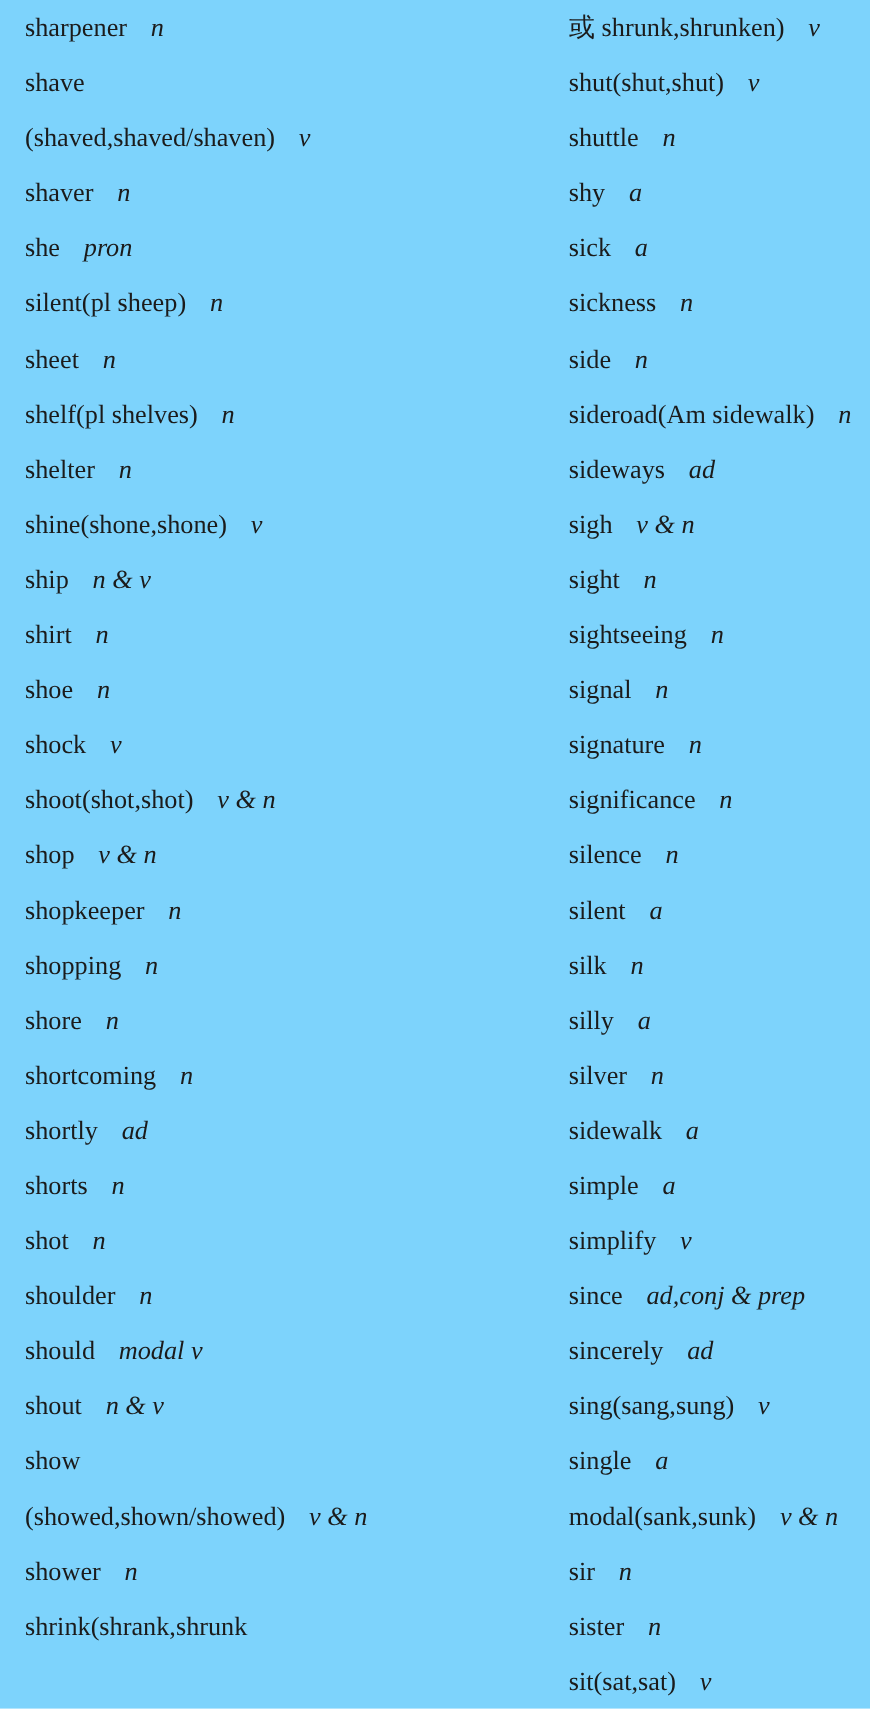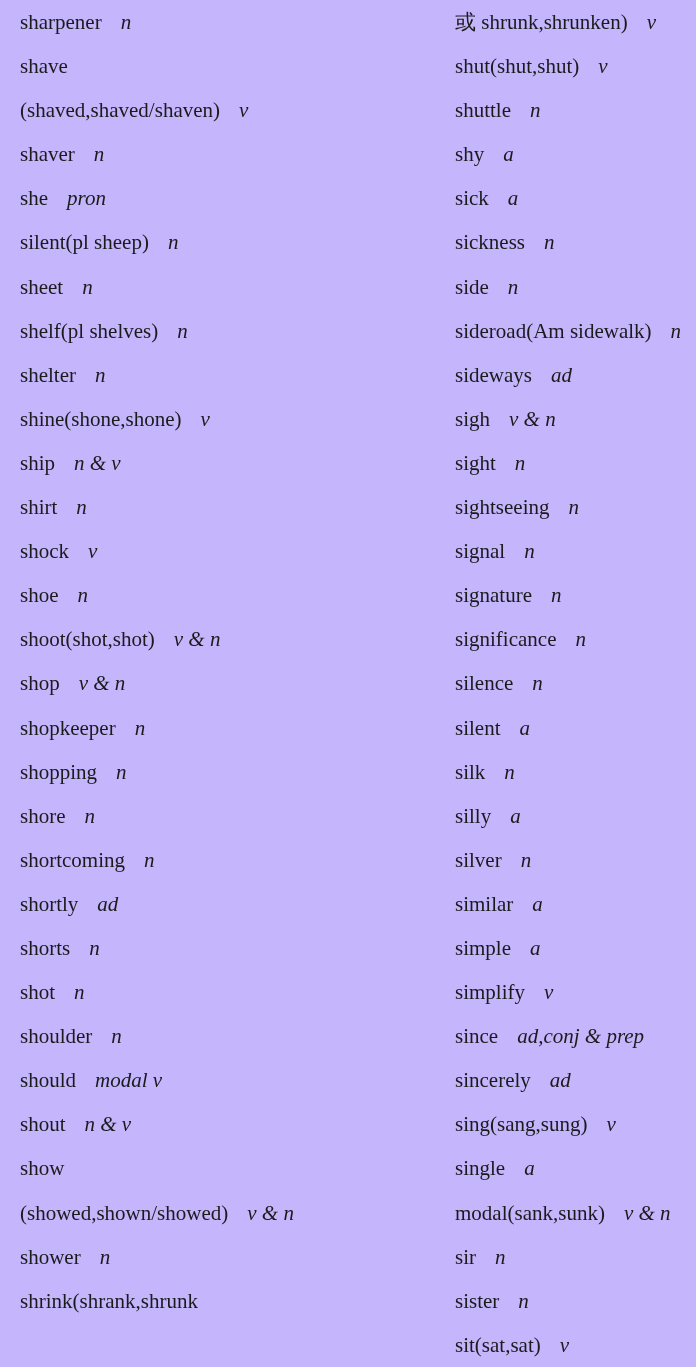--- a/index.html
+++ b/index.html
@@ -4,21 +4,21 @@
 <style>
   html, body {
     margin: 0;
     padding: 0;
     background: #ffffff;
   }
   .page {
     position: relative;
     width: 696px;
     height: 1367px;
-    background: #c4b5fd;
+    background: #7dd3fc;
     font-family: "Liberation Serif", "DejaVu Serif", serif;
     font-size: 21px;
     color: #1b1b1b;
     overflow: hidden;
   }
   .col {
     position: absolute;
     top: 0;
     white-space: nowrap;
   }
@@ -45,22 +45,22 @@
       <div class="row"><span class="word"><span>(shaved,shaved/shaven)</span></span><span class="pos">v</span></div>
       <div class="row"><span class="word"><span>shaver</span></span><span class="pos">n</span></div>
       <div class="row"><span class="word"><span>she</span></span><span class="pos">pron</span></div>
       <div class="row"><span class="word"><span>silent(</span><span class="it">pl</span><span> sheep)</span></span><span class="pos">n</span></div>
       <div class="row"><span class="word"><span>sheet</span></span><span class="pos">n</span></div>
       <div class="row"><span class="word"><span>shelf(</span><span class="it">pl</span><span> shelves)</span></span><span class="pos">n</span></div>
       <div class="row"><span class="word"><span>shelter</span></span><span class="pos">n</span></div>
       <div class="row"><span class="word"><span>shine(shone,shone)</span></span><span class="pos">v</span></div>
       <div class="row"><span class="word"><span>ship</span></span><span class="pos">n &amp; v</span></div>
       <div class="row"><span class="word"><span>shirt</span></span><span class="pos">n</span></div>
+      <div class="row"><span class="word"><span>shoe</span></span><span class="pos">n</span></div>
       <div class="row"><span class="word"><span>shock</span></span><span class="pos">v</span></div>
-      <div class="row"><span class="word"><span>shoe</span></span><span class="pos">n</span></div>
       <div class="row"><span class="word"><span>shoot(shot,shot)</span></span><span class="pos">v &amp; n</span></div>
       <div class="row"><span class="word"><span>shop</span></span><span class="pos">v &amp; n</span></div>
       <div class="row"><span class="word"><span>shopkeeper</span></span><span class="pos">n</span></div>
       <div class="row"><span class="word"><span>shopping</span></span><span class="pos">n</span></div>
       <div class="row"><span class="word"><span>shore</span></span><span class="pos">n</span></div>
       <div class="row"><span class="word"><span>shortcoming</span></span><span class="pos">n</span></div>
       <div class="row"><span class="word"><span>shortly</span></span><span class="pos">ad</span></div>
       <div class="row"><span class="word"><span>shorts</span></span><span class="pos">n</span></div>
       <div class="row"><span class="word"><span>shot</span></span><span class="pos">n</span></div>
       <div class="row"><span class="word"><span>shoulder</span></span><span class="pos">n</span></div>
@@ -85,21 +85,21 @@
       <div class="row"><span class="word"><span>sight</span></span><span class="pos">n</span></div>
       <div class="row"><span class="word"><span>sightseeing</span></span><span class="pos">n</span></div>
       <div class="row"><span class="word"><span>signal</span></span><span class="pos">n</span></div>
       <div class="row"><span class="word"><span>signature</span></span><span class="pos">n</span></div>
       <div class="row"><span class="word"><span>significance</span></span><span class="pos">n</span></div>
       <div class="row"><span class="word"><span>silence</span></span><span class="pos">n</span></div>
       <div class="row"><span class="word"><span>silent</span></span><span class="pos">a</span></div>
       <div class="row"><span class="word"><span>silk</span></span><span class="pos">n</span></div>
       <div class="row"><span class="word"><span>silly</span></span><span class="pos">a</span></div>
       <div class="row"><span class="word"><span>silver</span></span><span class="pos">n</span></div>
-      <div class="row"><span class="word"><span>similar</span></span><span class="pos">a</span></div>
+      <div class="row"><span class="word"><span>sidewalk</span></span><span class="pos">a</span></div>
       <div class="row"><span class="word"><span>simple</span></span><span class="pos">a</span></div>
       <div class="row"><span class="word"><span>simplify</span></span><span class="pos">v</span></div>
       <div class="row"><span class="word"><span>since</span></span><span class="pos">ad,conj &amp; prep</span></div>
       <div class="row"><span class="word"><span>sincerely</span></span><span class="pos">ad</span></div>
       <div class="row"><span class="word"><span>sing(sang,sung)</span></span><span class="pos">v</span></div>
       <div class="row"><span class="word"><span>single</span></span><span class="pos">a</span></div>
       <div class="row"><span class="word"><span>modal(sank,sunk)</span></span><span class="pos">v &amp; n</span></div>
       <div class="row"><span class="word"><span>sir</span></span><span class="pos">n</span></div>
       <div class="row"><span class="word"><span>sister</span></span><span class="pos">n</span></div>
       <div class="row"><span class="word"><span>sit(sat,sat)</span></span><span class="pos">v</span></div>

